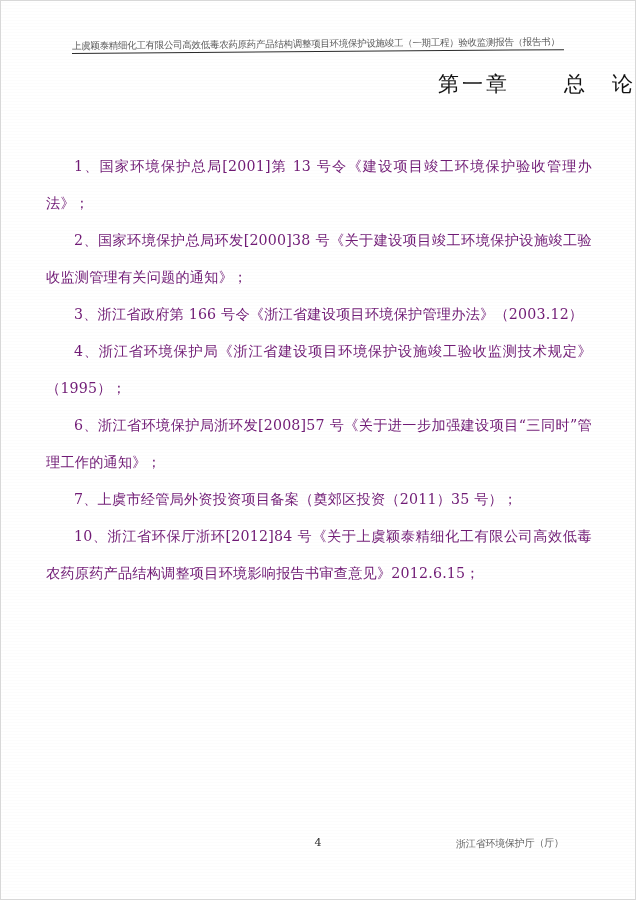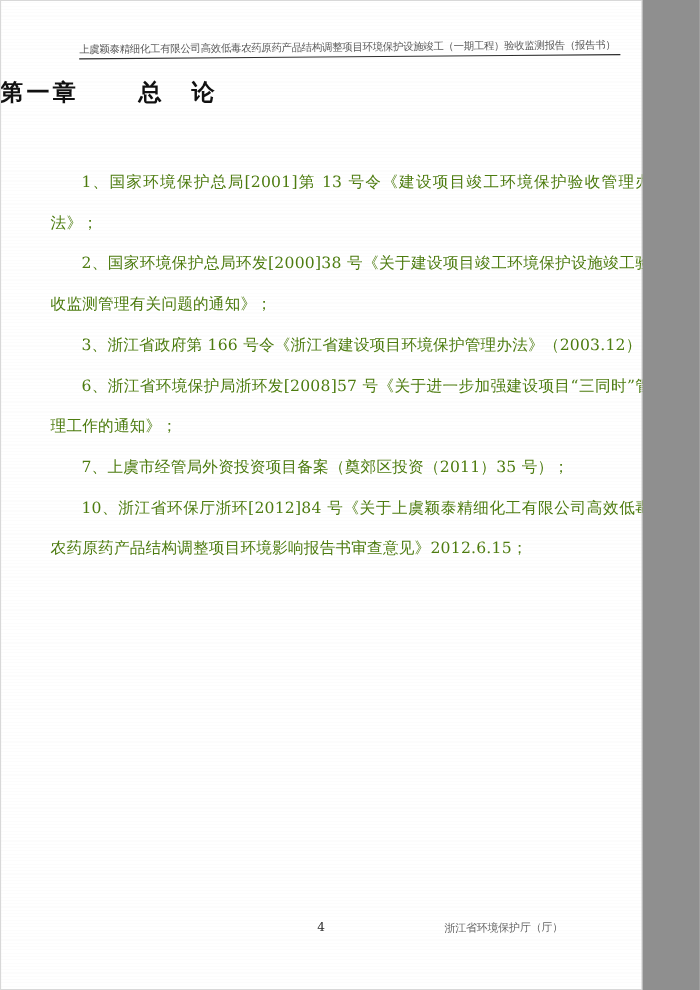--- a/index.html
+++ b/index.html
@@ -2,21 +2,21 @@
 <html><head>
 <meta charset="utf-8">
 <style>
   html, body {
     margin: 0;
     padding: 0;
     background: #8f8f8f;
   }
   .page {
     position: relative;
-    width: 584px;
+    width: 636px;
     height: 900px;
     background: #ffffff;
     overflow: hidden;
     font-family: "DejaVu Sans", sans-serif;
     color: #1a1a1a;
   }
   
   .grain {
     position: absolute;
     inset: 0;
@@ -57,23 +57,23 @@
     background: #2b2b2b;
     transform: rotate(-0.45deg);
     transform-origin: left center;
   }
 
   .chapter-title {
     position: absolute;
     left: 0;
     right: 0;
     top: 70px;
-    text-align: left;
+    text-align: right;
     font-family: "DejaVu Serif", serif;
-    font-weight: bold;
+    font-weight: normal;
     font-size: 21px;
     letter-spacing: 3px;
     color: #111;
   }
   .chapter-title .gap {
     display: inline-block;
     width: 54px;
   }
 
   .section-title {
@@ -90,21 +90,21 @@
   .body {
     position: absolute;
     left: 46px;
     top: 148px;
     width: 546px;
   }
   .para {
     font-family: "DejaVu Serif", serif;
     font-size: 14.2px;
     line-height: 37px;
-    color: #4d7c0f;
+    color: #701a75;
     letter-spacing: 0.2px;
     text-align: justify;
     text-justify: inter-character;
     margin: 0 0 0 0;
   }
   .para.indent {
     text-indent: 28px;
   }
 
   .page-number {
@@ -140,20 +140,21 @@
 
   <div class="chapter-title">
     <span>第一章</span><span class="gap"></span><span>总　论</span>
   </div>
 
 
   <div class="body">
     <p class="para indent">1、国家环境保护总局[2001]第 13 号令《建设项目竣工环境保护验收管理办法》；</p>
     <p class="para indent">2、国家环境保护总局环发[2000]38 号《关于建设项目竣工环境保护设施竣工验收监测管理有关问题的通知》；</p>
     <p class="para indent">3、浙江省政府第 166 号令《浙江省建设项目环境保护管理办法》（2003.12）</p>
+    <p class="para indent">4、浙江省环境保护局《浙江省建设项目环境保护设施竣工验收监测技术规定》（1995）；</p>
     <p class="para indent">6、浙江省环境保护局浙环发[2008]57 号《关于进一步加强建设项目“三同时”管理工作的通知》；</p>
     <p class="para indent">7、上虞市经管局外资投资项目备案（奠郊区投资（2011）35 号）；</p>
     <p class="para indent">10、浙江省环保厅浙环[2012]84 号《关于上虞颖泰精细化工有限公司高效低毒农药原药产品结构调整项目环境影响报告书审查意见》2012.6.15；</p>
   </div>
 
   <div class="page-number">4</div>
   <div class="footer-right">浙江省环境保护厅（厅）</div>
 
   <div class="grain"></div>
   <div class="page-edge"></div>

